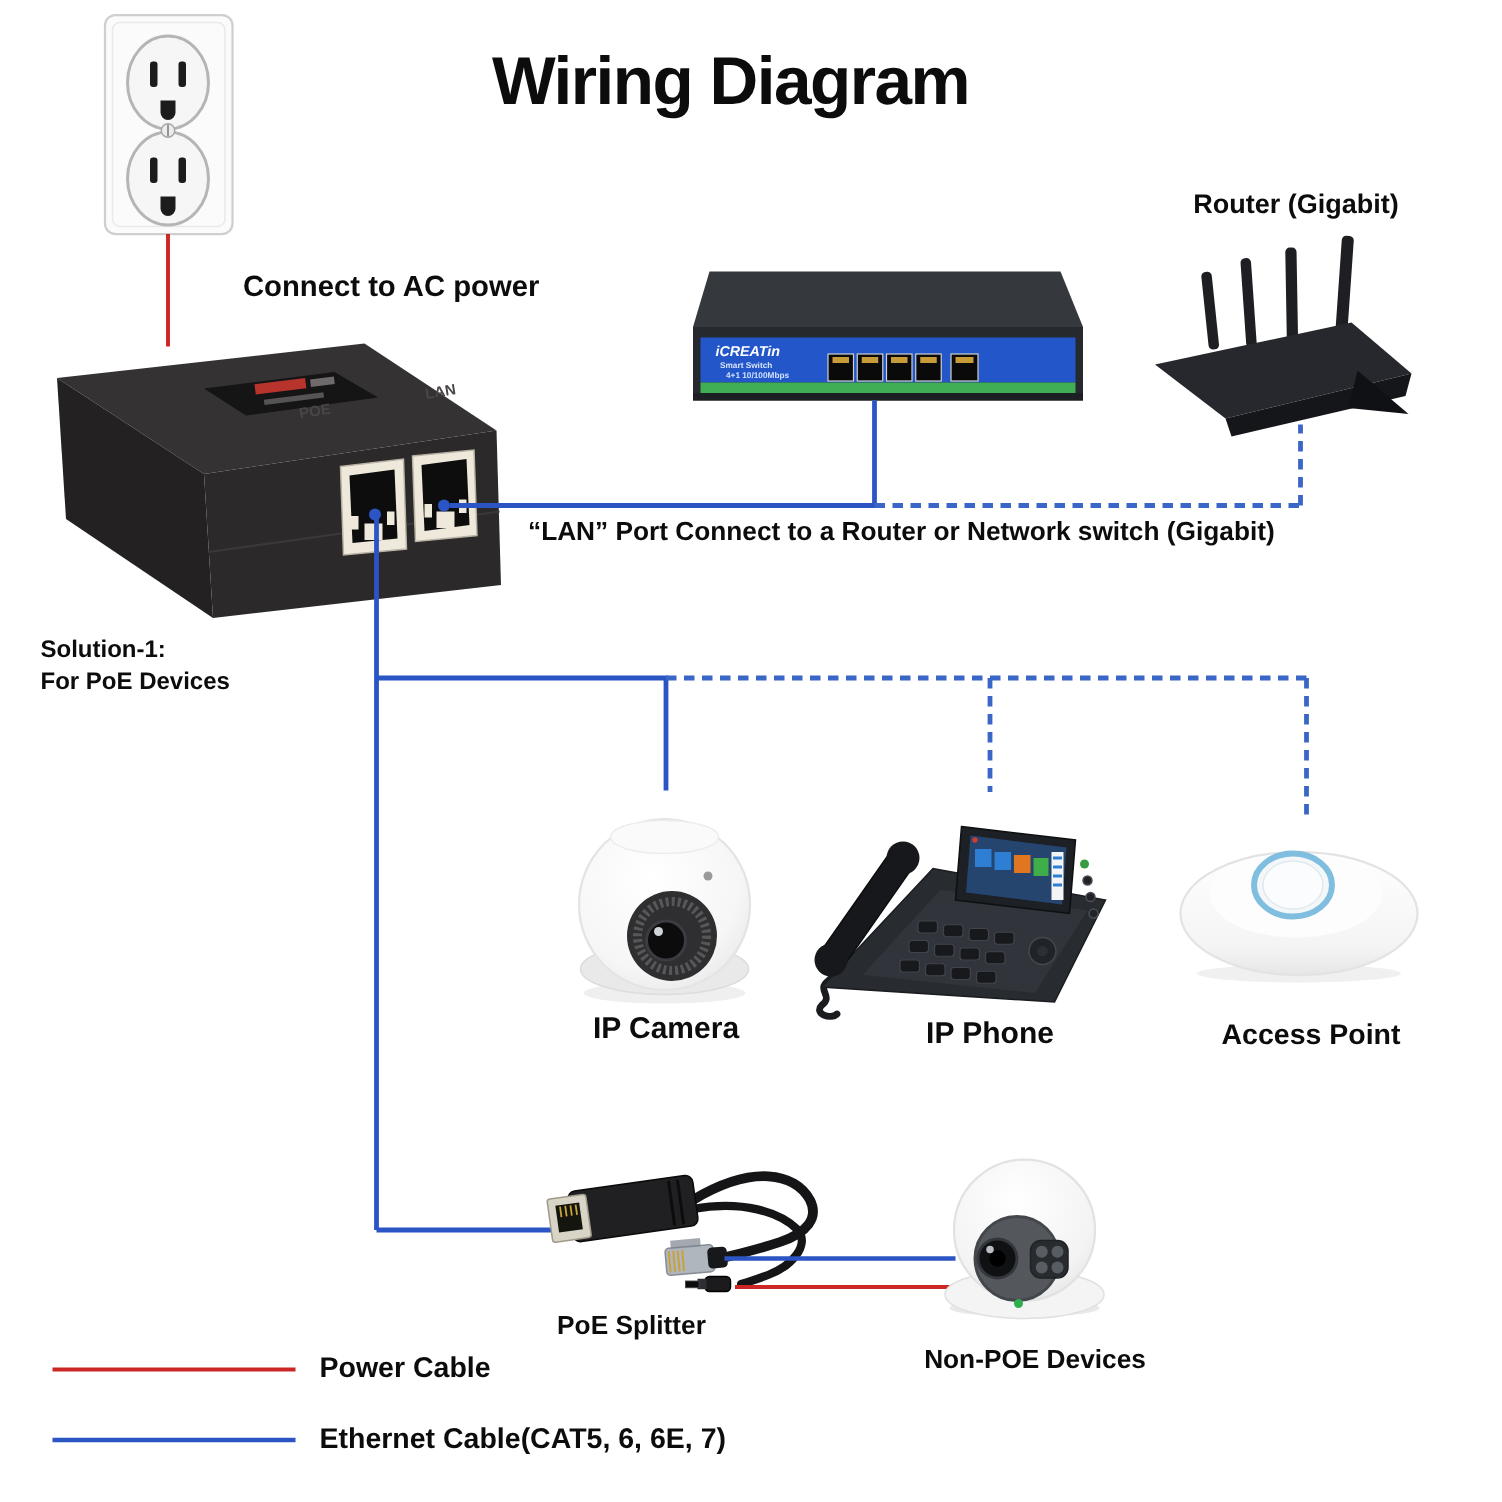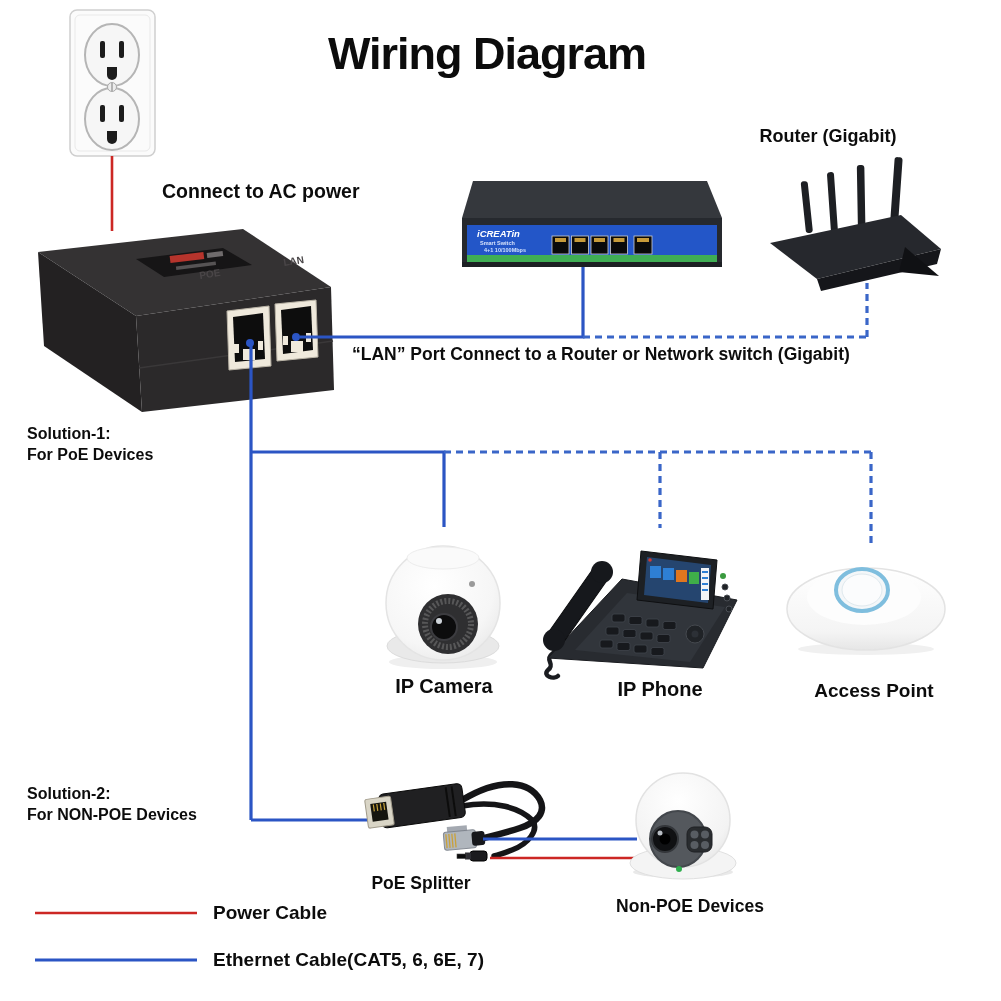--- a/index.html
+++ b/index.html
@@ -240,38 +240,34 @@
 
   <line x1="35" y1="913" x2="197" y2="913" stroke="#cc2724" stroke-width="2.6"></line>
   <line x1="35" y1="960" x2="197" y2="960" stroke="#2b55c4" stroke-width="3"></line>
 </svg>
 
 <div class="lbl title" style="left:487px;top:28px;">Wiring Diagram</div>
 
 <div class="lbl" style="left:162px;top:180px;font-size:19.5px;">Connect to AC power</div>
 
 
-<div class="lbl center" style="left:828px;top:126px;font-size:18px;">Router (Gigabit)</div>
+<div class="lbl center" style="left:864px;top:126px;font-size:18px;">Router (Gigabit)</div>
 
 <div class="lbl note" style="left:352px;top:344px;font-size:17.5px;">“LAN” Port Connect to a Router or Network switch (Gigabit)</div>
 
 <div class="lbl sol" style="left:27px;top:423px;">
   <div>Solution-1:</div>
   <div>For PoE Devices</div>
 </div>
 
 
 <div class="lbl devlbl center" style="left:444px;top:675px;">IP Camera</div>
 <div class="lbl devlbl center" style="left:660px;top:678px;">IP Phone</div>
 <div class="lbl center" style="left:874px;top:680px;font-size:19px;">Access Point</div>
 
-<div class="lbl sol" style="left:27px;top:783px;">
-  <div>Solution-2:</div>
-  <div>For NON-POE Devices</div>
-</div>
 
 <div class="lbl center" style="left:421px;top:873px;font-size:17.5px;">PoE Splitter</div>
 <div class="lbl center" style="left:690px;top:896px;font-size:17.5px;">Non-POE Devices</div>
 
 <div class="lbl leglbl" style="left:213px;top:902px;">Power Cable</div>
 <div class="lbl leglbl" style="left:213px;top:949px;">Ethernet Cable(CAT5, 6, 6E, 7)</div>
 
 </div>
 
 </body></html>

